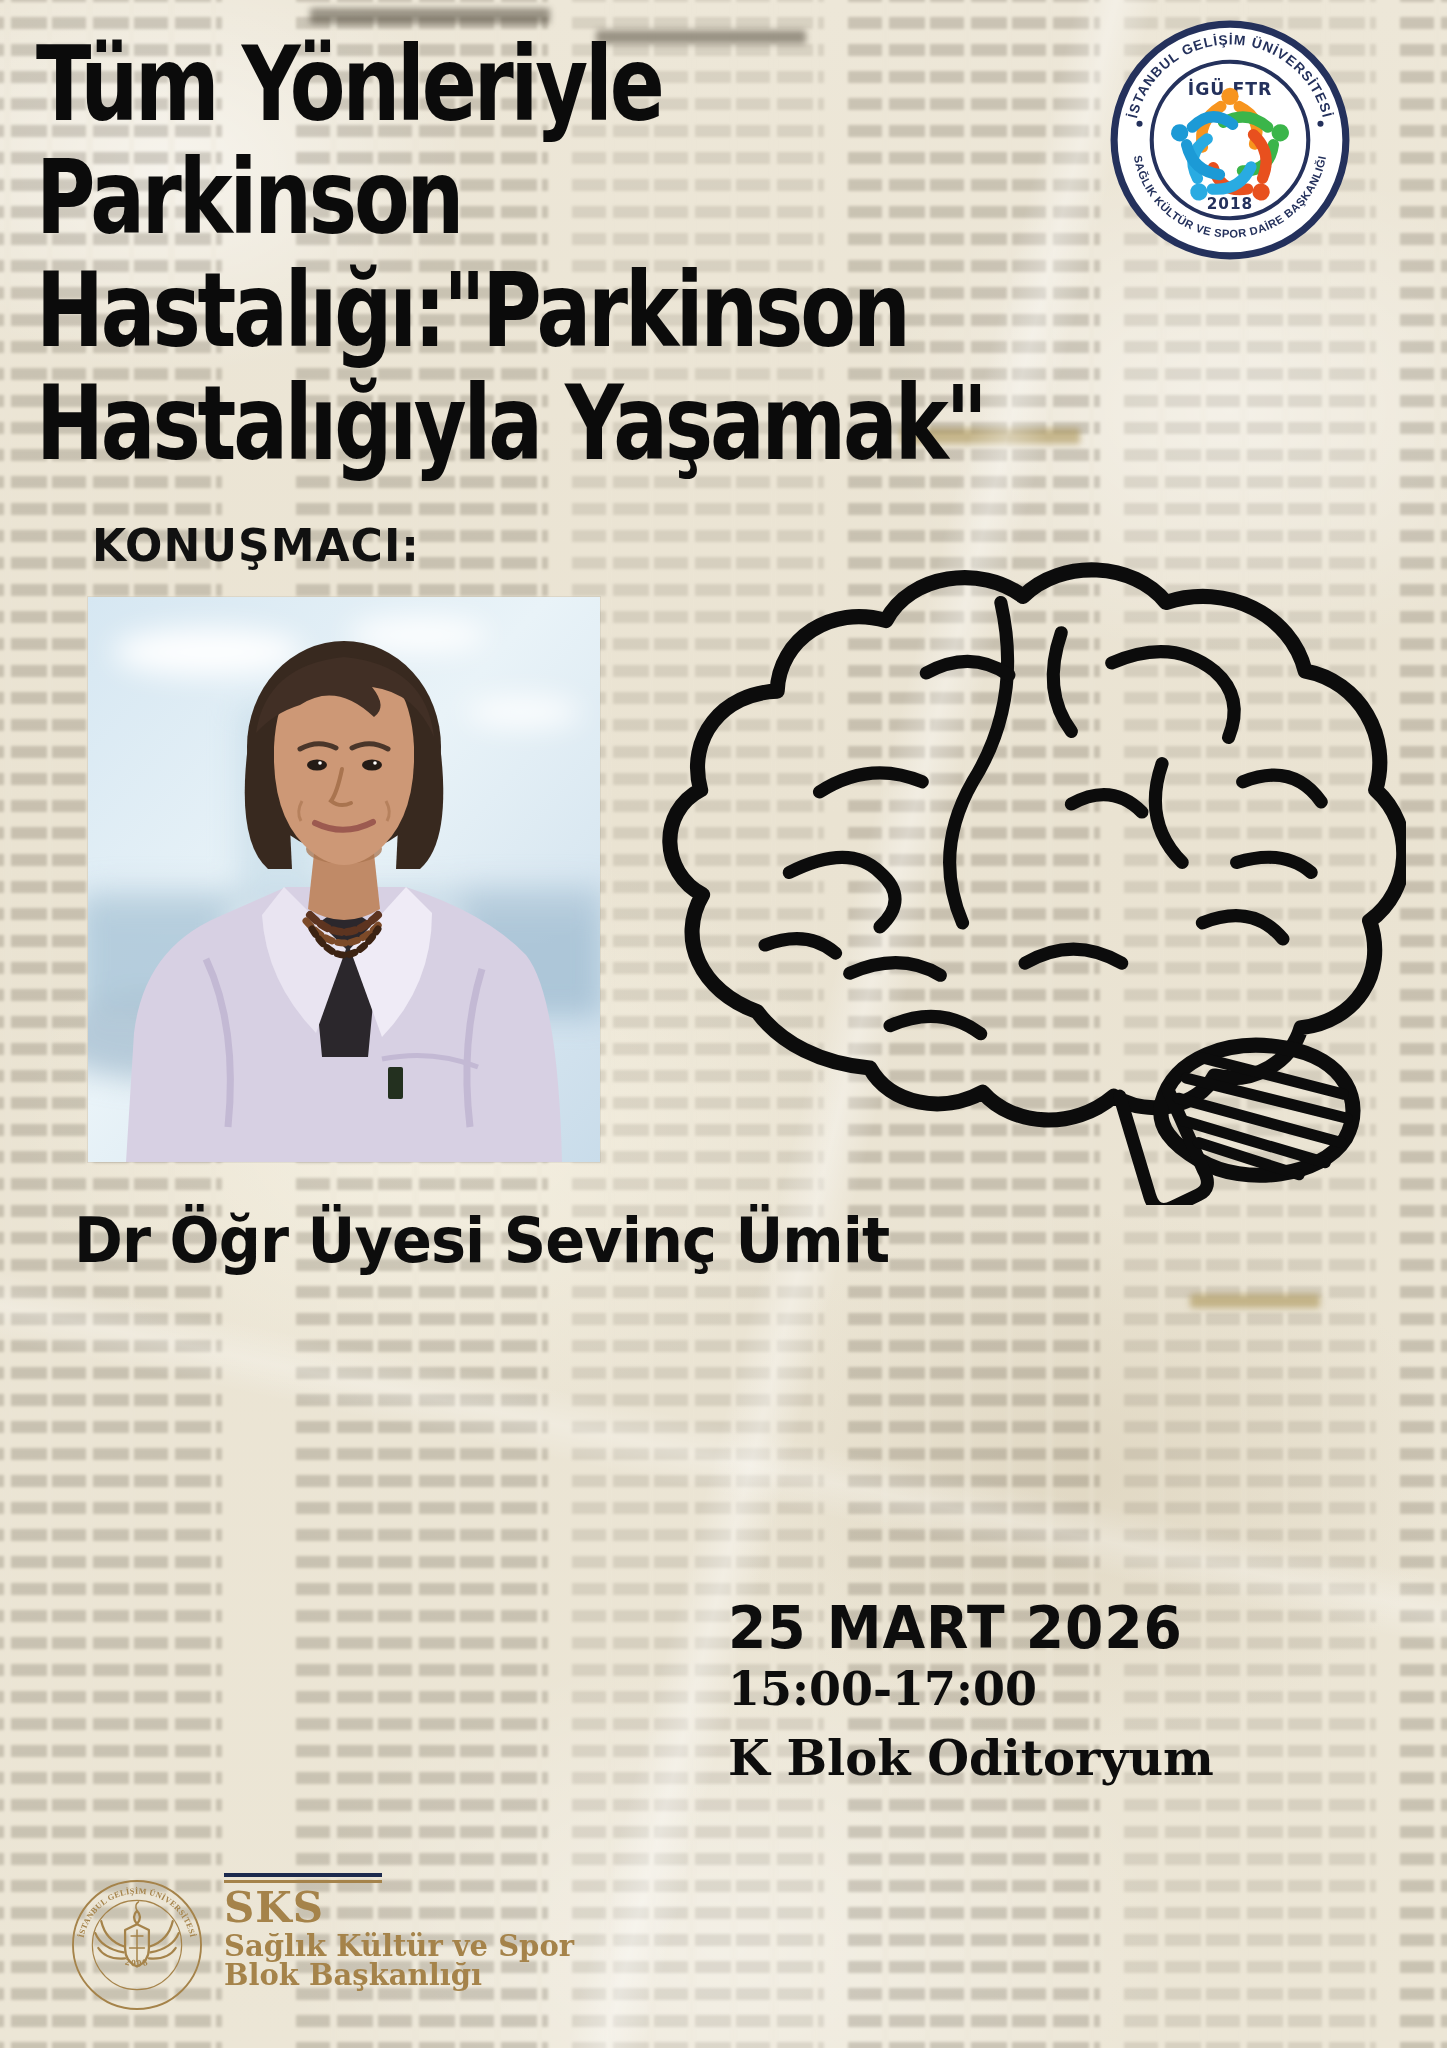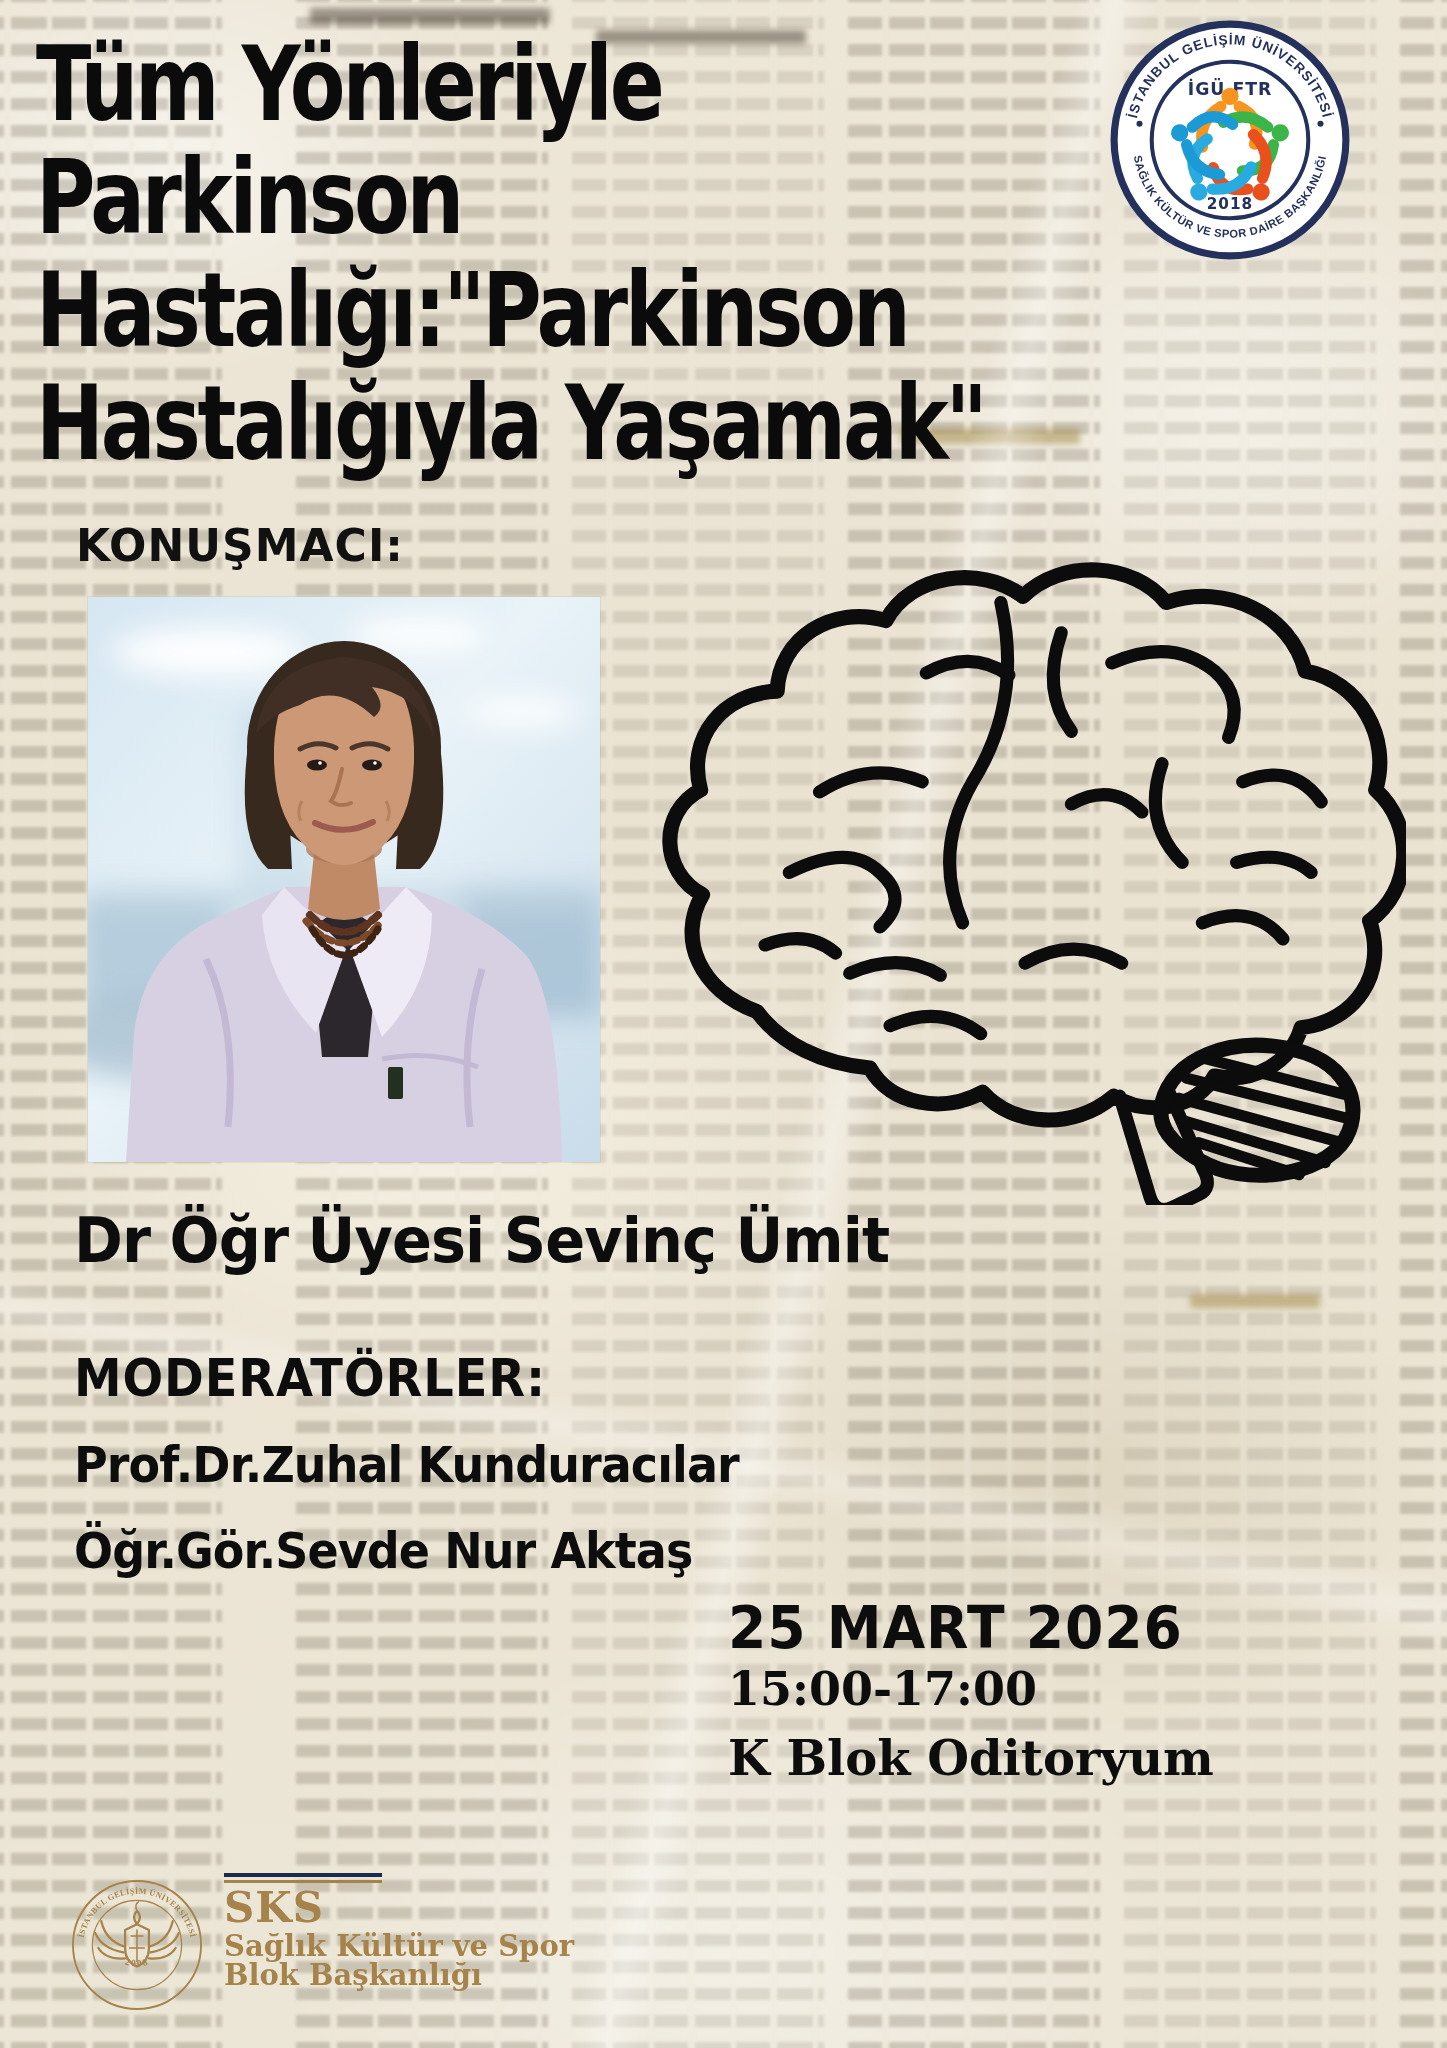--- a/index.html
+++ b/index.html
@@ -38,21 +38,21 @@
     pointer-events:none;
   }
   
   .title{
     position:absolute;left:36px;top:28px;width:1200px;color:#0b0b0b;
     font-weight:bold;font-size:104px;line-height:113px;letter-spacing:-4px;
   }
   .title .tline{transform:scaleX(.78);transform-origin:left center;white-space:nowrap;}
   
   .speaker-label{
-    position:absolute;left:76px;top:520px;font-size:44px;font-weight:bold;
+    position:absolute;left:92px;top:520px;font-size:44px;font-weight:bold;
     color:#111;letter-spacing:1px;
   }
   .photo{position:absolute;left:88px;top:597px;width:512px;height:565px;box-shadow:0 0 0 1px rgba(0,0,0,.06);}
   .brain{position:absolute;left:636px;top:540px;width:770px;height:665px;}
   .speaker-name{
     position:absolute;left:74px;top:1204px;font-size:62px;font-weight:bold;color:#0d0d0d;
     letter-spacing:-1px;white-space:nowrap;transform:scaleX(.95);transform-origin:left center;
   }
   
   .mods{position:absolute;left:74px;top:1348px;color:#0d0d0d;}
@@ -230,25 +230,20 @@
         <path d="M 560 380 Q 610 360 640 396"></path>
         <path d="M 250 482 Q 300 460 340 490"></path>
         <path d="M 126 402 Q 168 386 196 410"></path>
         <path d="M 594 320 Q 640 306 668 330"></path>
       </g>
     </g>
   </svg>
 
   <div class="speaker-name">Dr Öğr Üyesi Sevinç Ümit</div>
 
-  <div class="mods">
-    <div class="mlabel">MODERATÖRLER:</div>
-    <div class="mname">Prof.Dr.Zuhal Kunduracılar</div>
-    <div class="mname">Öğr.Gör.Sevde Nur Aktaş</div>
-  </div>
 
   <div class="event">
     <div class="date">25 MART 2026</div>
     <div class="time">15:00-17:00</div>
     <div class="loc">K Blok Oditoryum</div>
   </div>
 
   <svg class="footer-emblem" viewBox="0 0 180 180">
     <circle cx="90" cy="90" r="86" fill="none" stroke="#A5834A" stroke-width="2.5"></circle>
     <circle cx="90" cy="90" r="60" fill="none" stroke="#A5834A" stroke-width="1.5"></circle>

